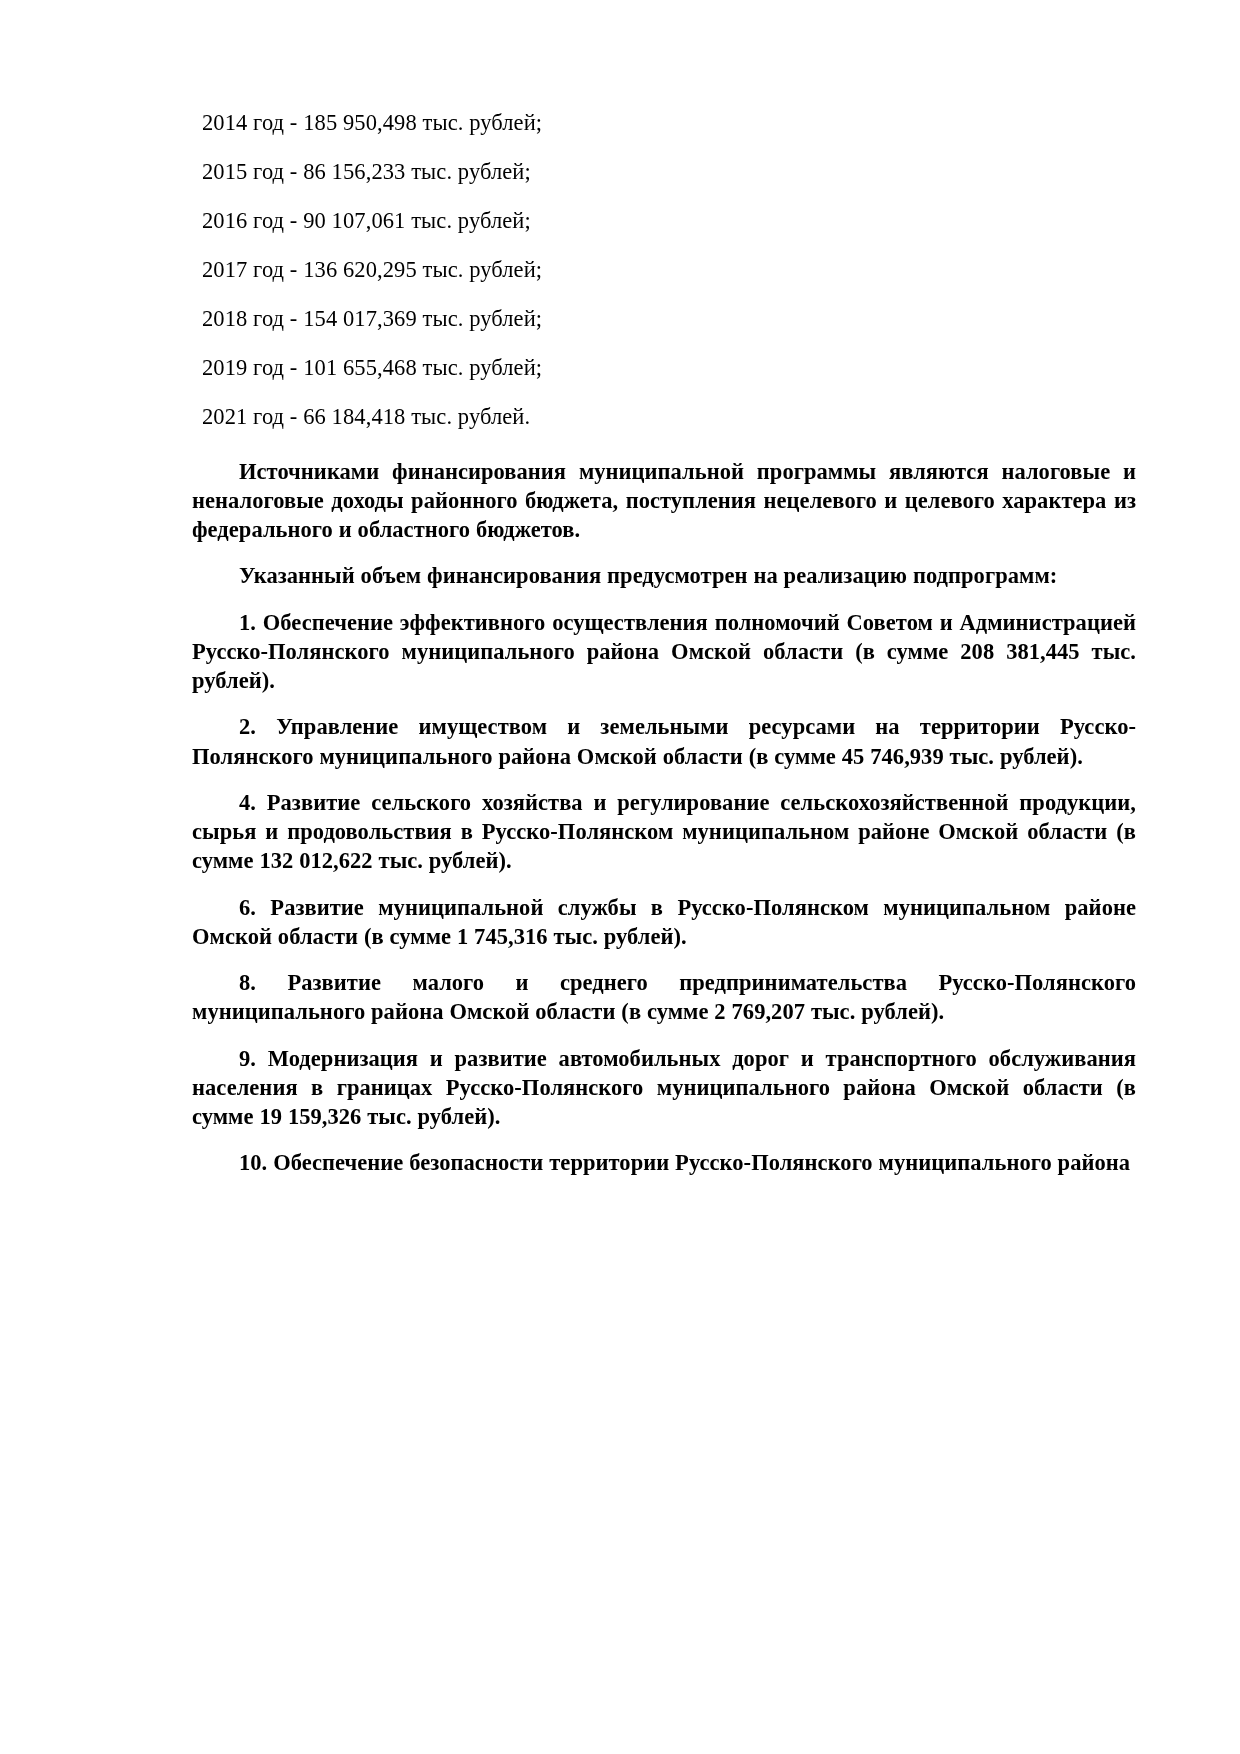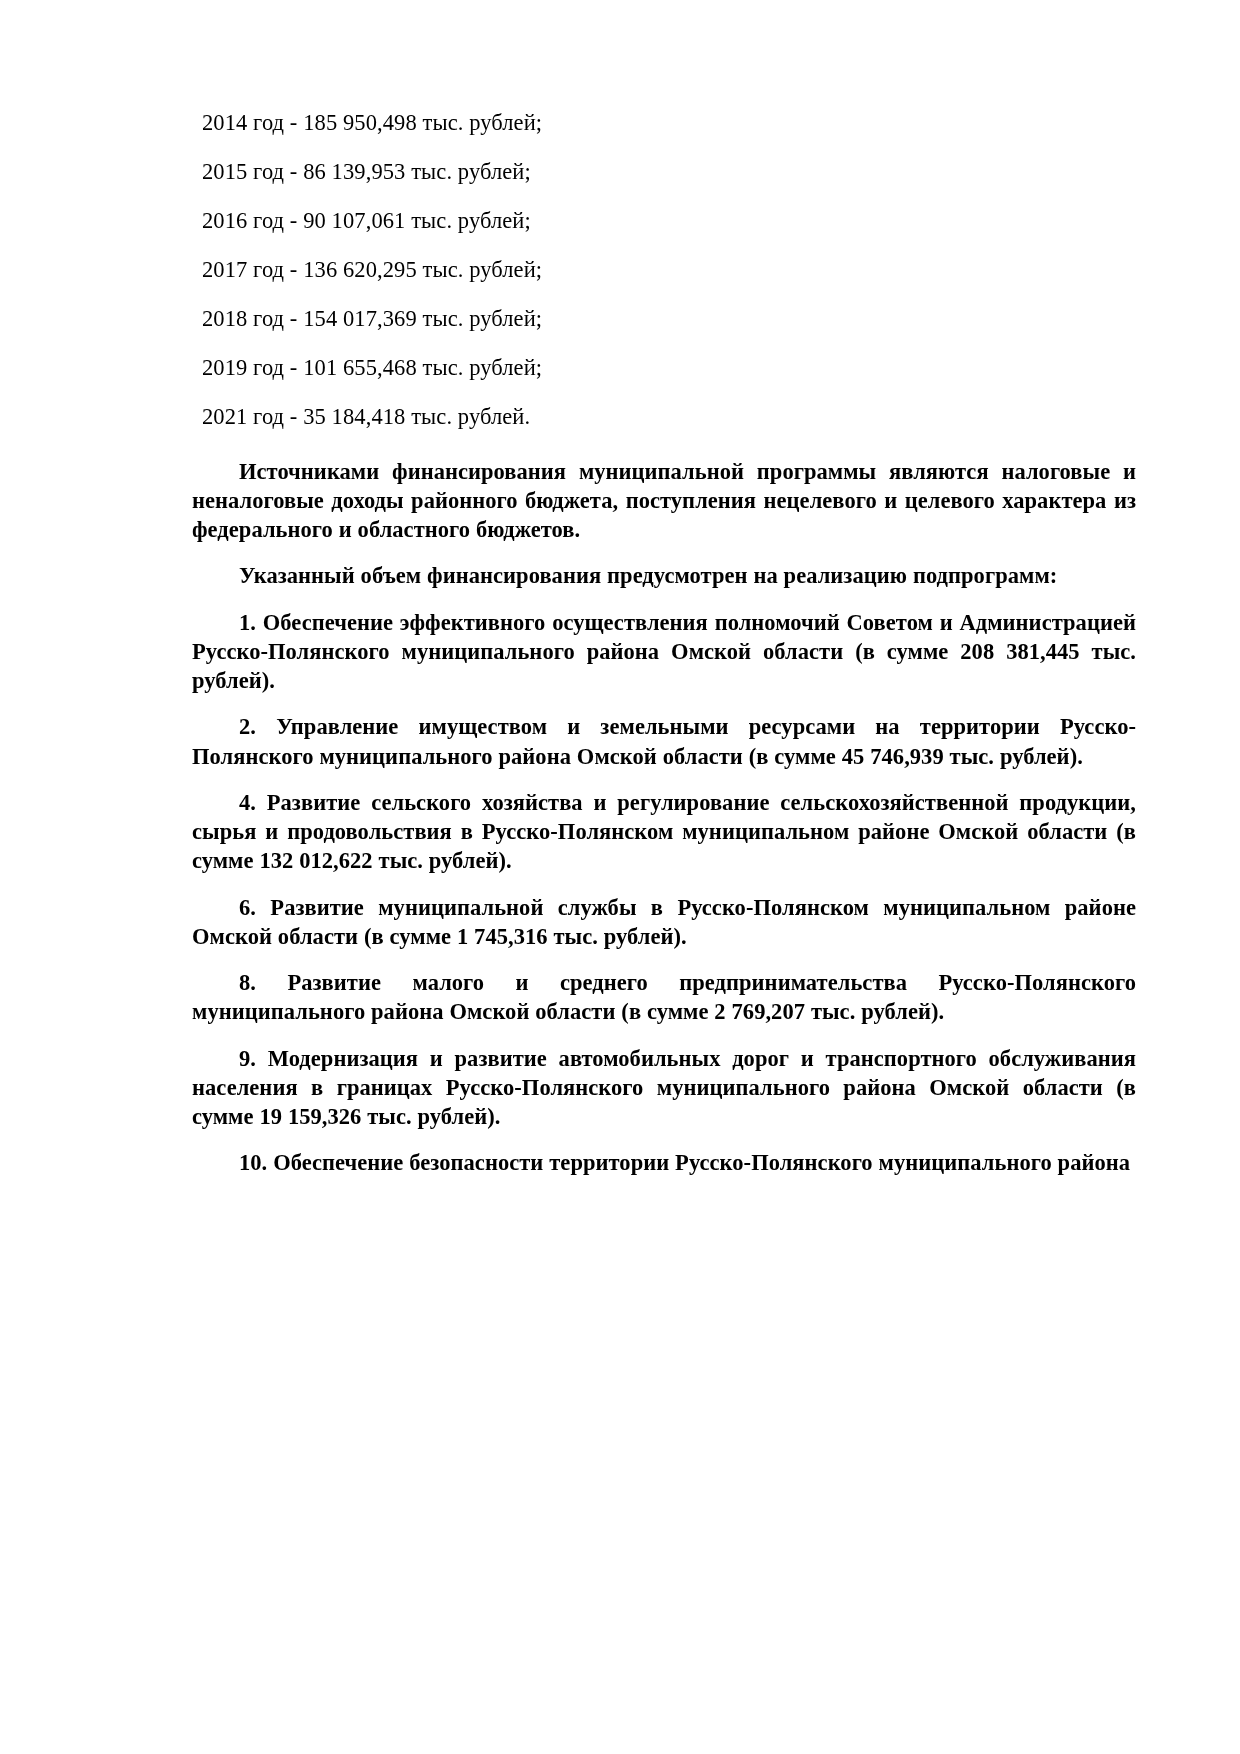--- a/index.html
+++ b/index.html
@@ -63,26 +63,26 @@
     margin-top: 17px;
   }
 </style>
 </head>
 <body>
 
 <div class="page">
   <div class="content">
 
     <p class="year-line">2014 год - 185 950,498 тыс. рублей;</p>
-    <p class="year-line">2015 год - 86 139,953 тыс. рублей;</p>
+    <p class="year-line">2015 год - 86 156,233 тыс. рублей;</p>
     <p class="year-line">2016 год - 90 107,061 тыс. рублей;</p>
     <p class="year-line">2017 год - 136 620,295 тыс. рублей;</p>
     <p class="year-line">2018 год - 154 017,369 тыс. рублей;</p>
     <p class="year-line">2019 год - 101 655,468 тыс. рублей;</p>
-    <p class="year-line">2021 год - 35 184,418 тыс. рублей.</p>
+    <p class="year-line">2021 год - 66 184,418 тыс. рублей.</p>
 
     <p class="para gap-before-sources">Источниками финансирования муниципальной программы являются налоговые и неналоговые доходы районного бюджета, поступления нецелевого и целевого характера из федерального и областного бюджетов.</p>
 
     <p class="para gap-reg">Указанный объем финансирования предусмотрен на реализацию подпрограмм:</p>
 
     <p class="para gap-list">1. Обеспечение эффективного осуществления полномочий Советом и Администрацией Русско-Полянского муниципального района Омской области (в сумме 208 381,445 тыс. рублей).</p>
     <p class="para gap-list">2. Управление имуществом и земельными ресурсами на территории Русско-Полянского муниципального района Омской области (в сумме 45 746,939 тыс. рублей).</p>
     <p class="para gap-list">4. Развитие сельского хозяйства и регулирование сельскохозяйственной продукции, сырья и продовольствия в Русско-Полянском муниципальном районе Омской области (в сумме 132 012,622 тыс. рублей).</p>
     <p class="para gap-list">6. Развитие муниципальной службы в Русско-Полянском муниципальном районе Омской области (в сумме 1 745,316 тыс. рублей).</p>
     <p class="para gap-list">8. Развитие малого и среднего предпринимательства Русско-Полянского муниципального района Омской области (в сумме 2 769,207 тыс. рублей).</p>

